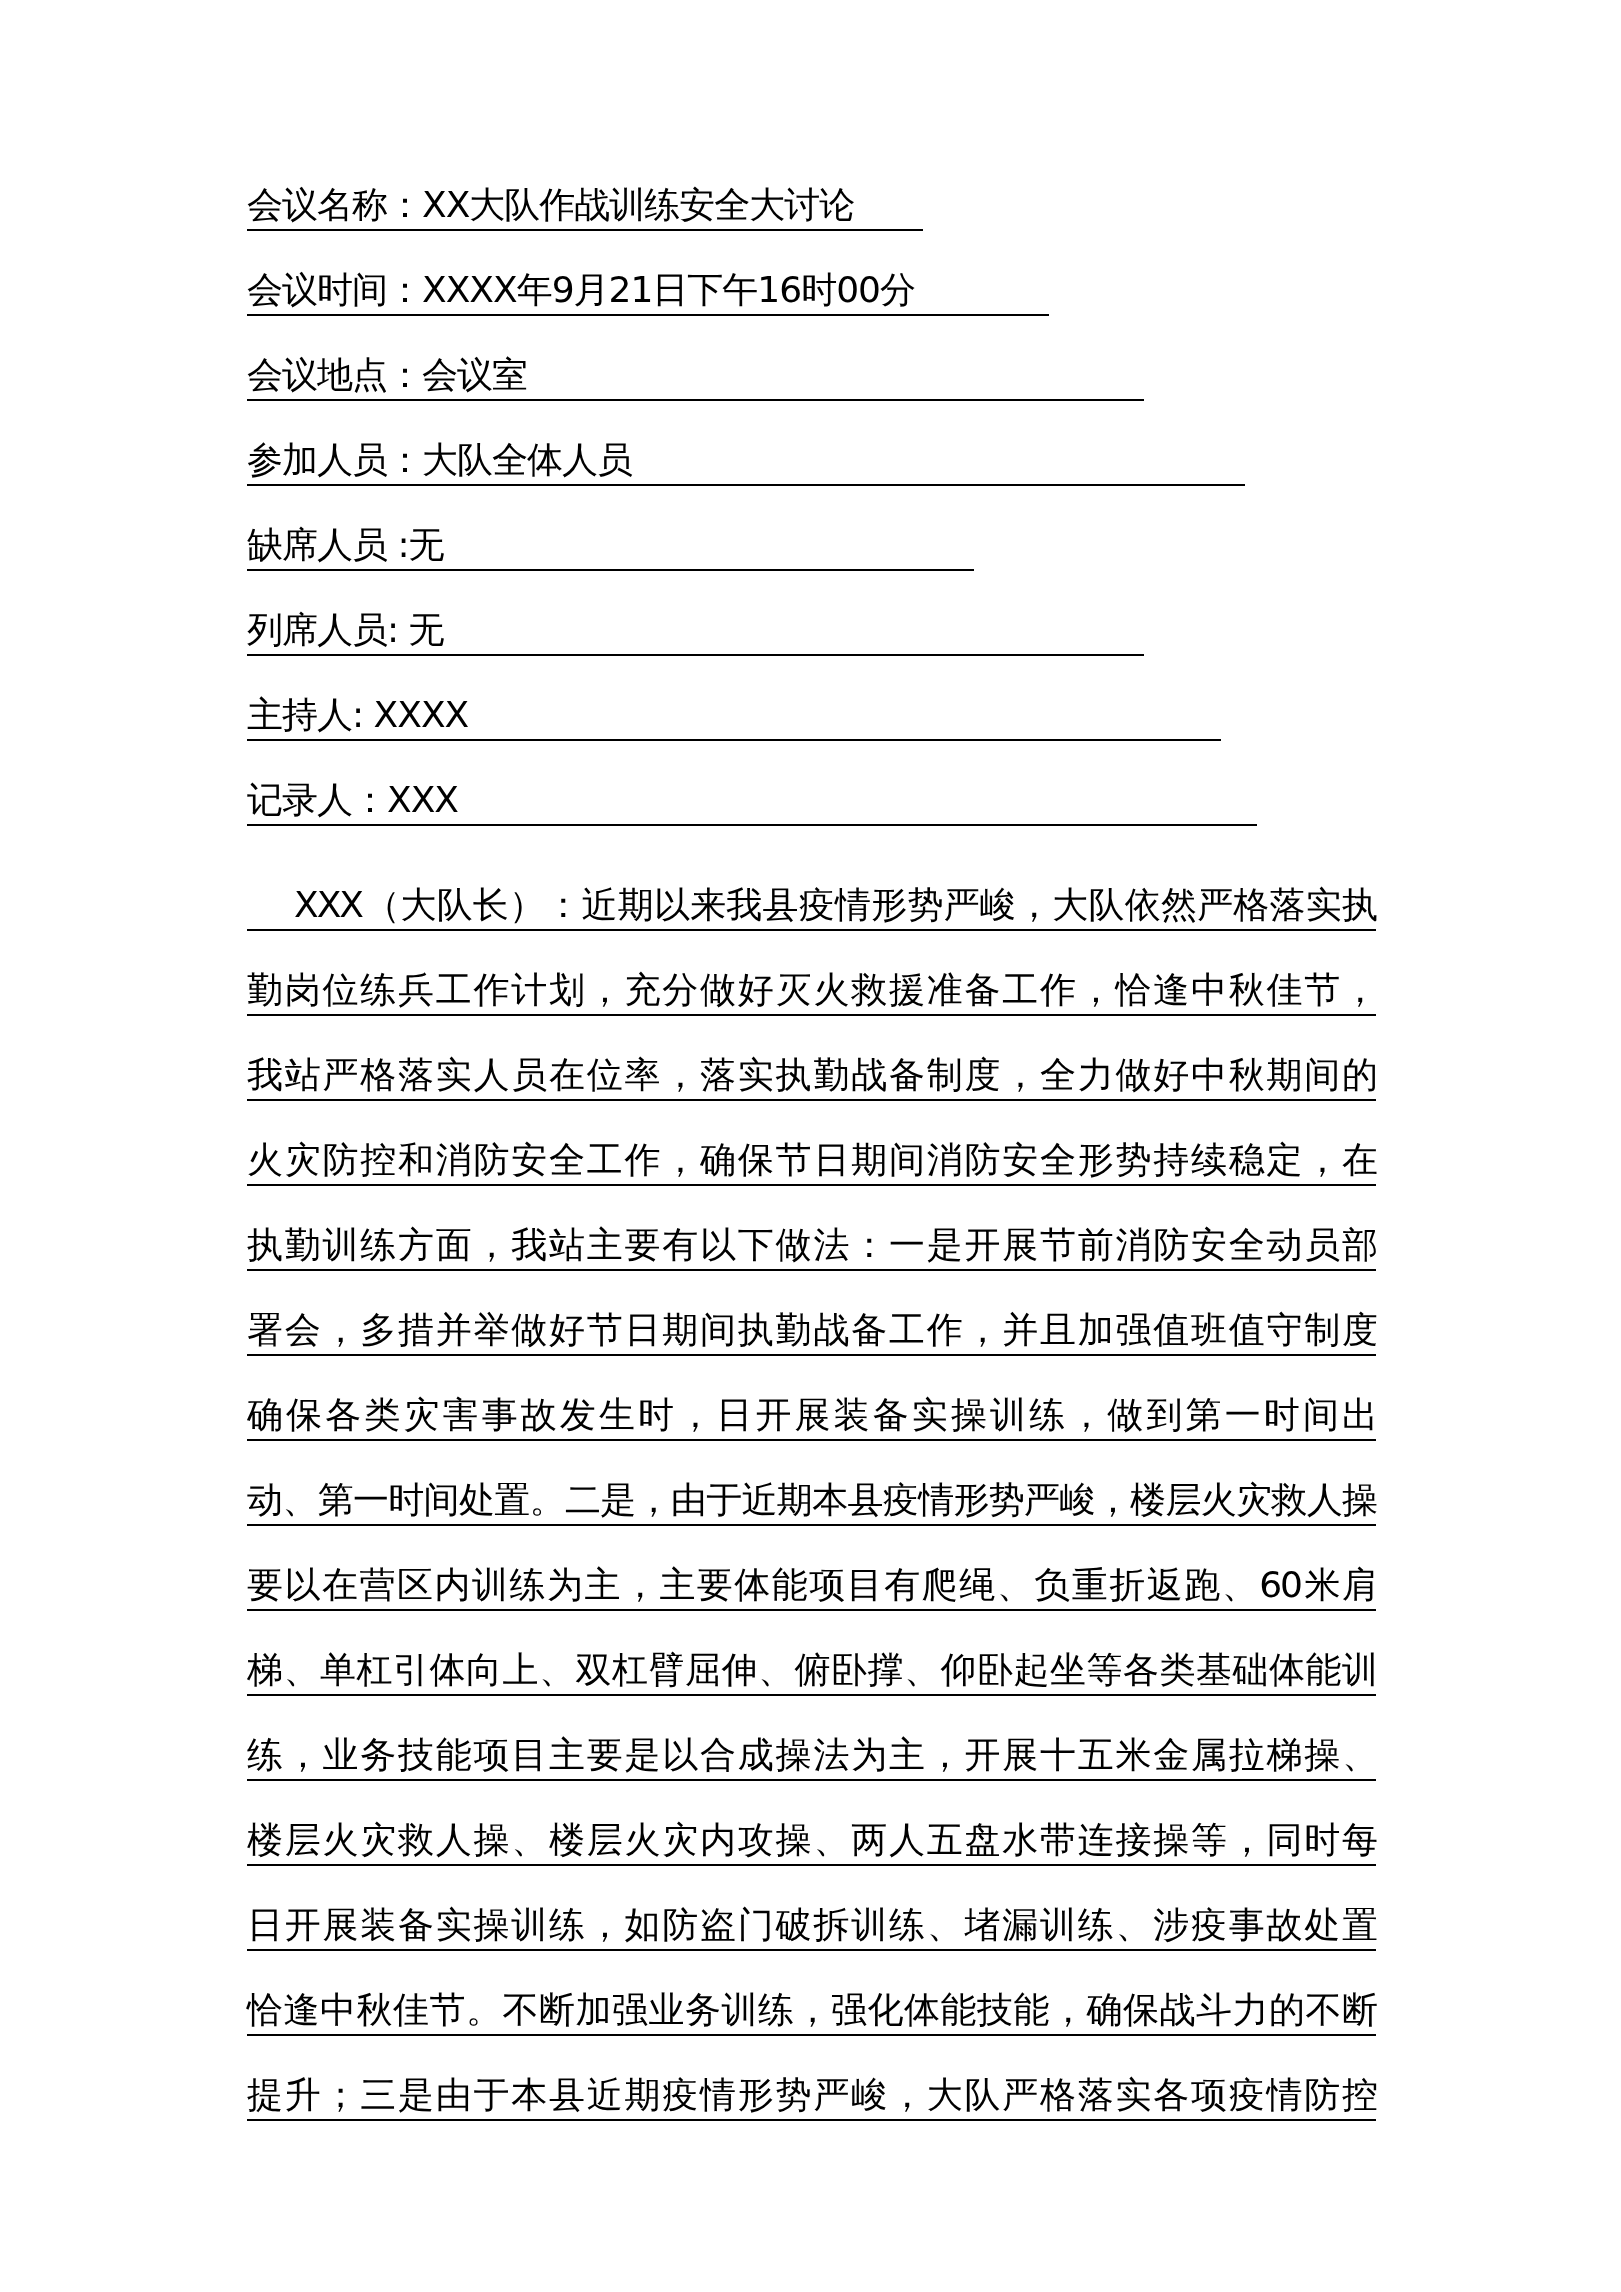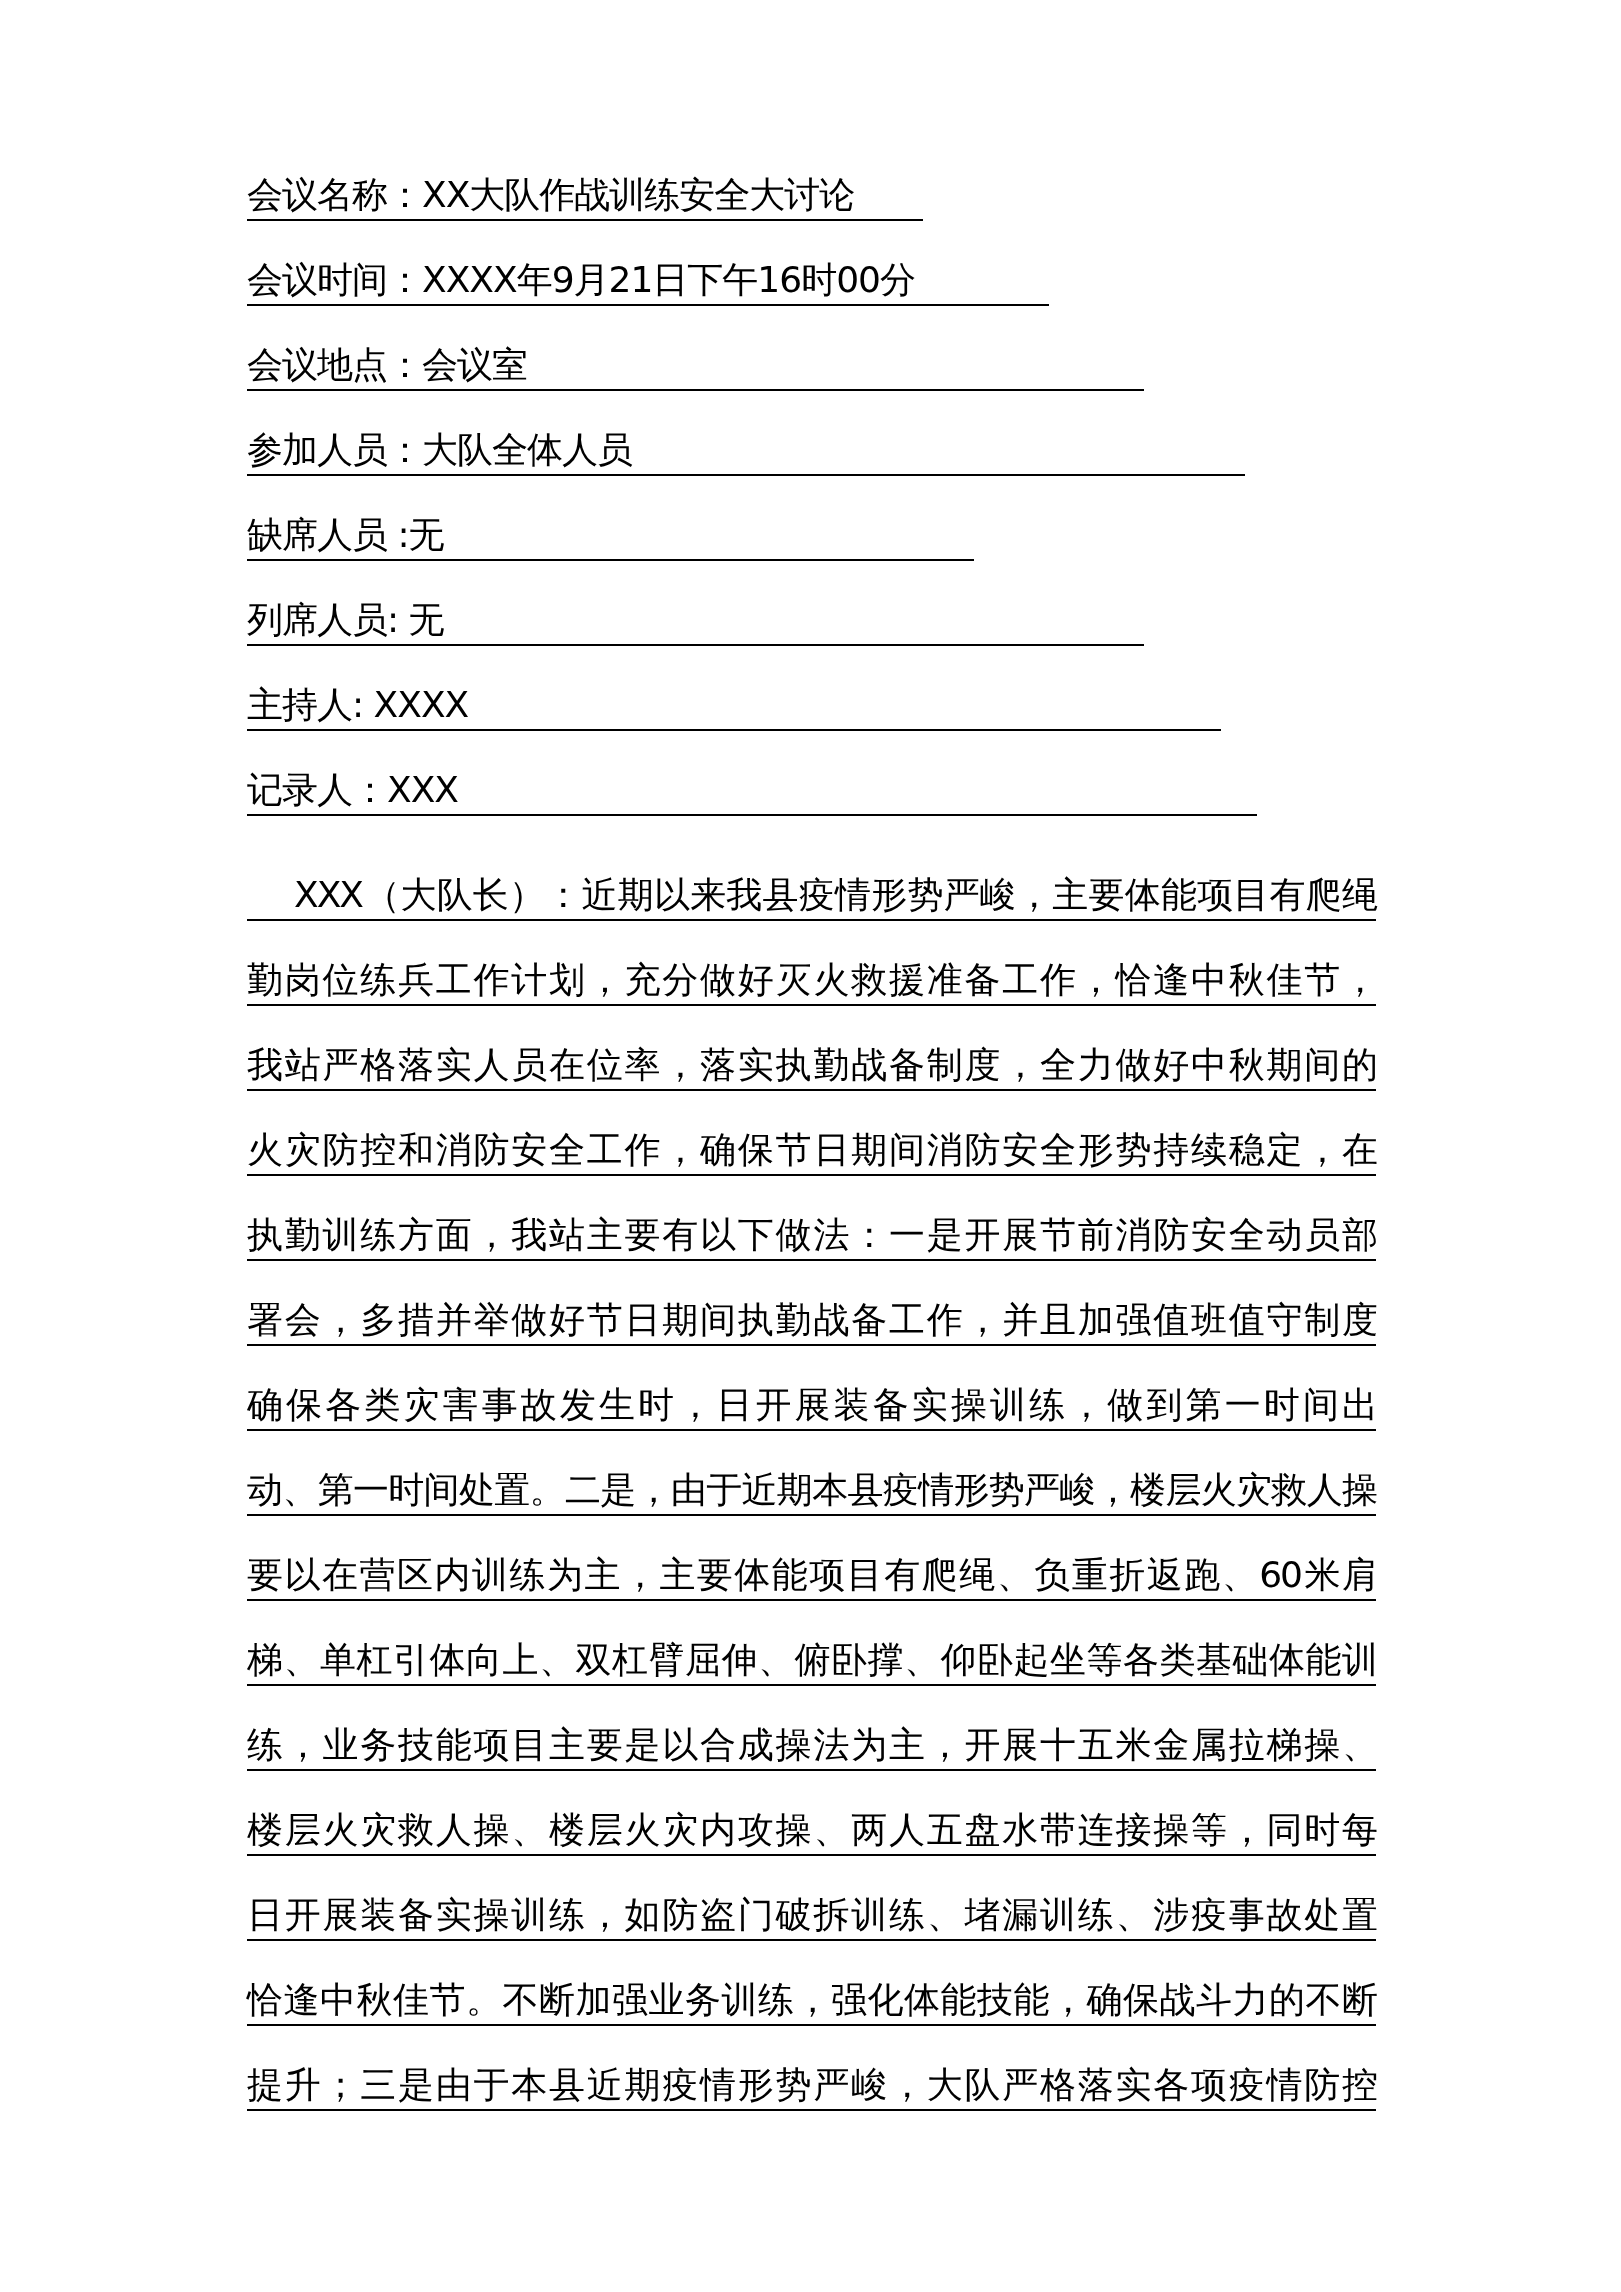--- a/index.html
+++ b/index.html
@@ -11,21 +11,21 @@
       width: 1621px;
       height: 2293px;
       position: relative;
       overflow: hidden;
       font-family: "DejaVu Sans", "Liberation Sans", sans-serif;
       color: #000000;
     }
     .page {
       position: absolute;
       left: 247px;
-      top: 172px;
+      top: 182px;
       width: 1129px;
     }
     .line {
       font-size: 36px;
       line-height: 85px;
       height: 85px;
       white-space: nowrap;
       letter-spacing: -1px;
     }
     .field {
@@ -94,21 +94,21 @@
 
   <div class="line">
     <span class="field" style="width:974px"><span class="field-label">主持人: </span><span class="field-value">XXXX</span></span>
   </div>
 
   <div class="line">
     <span class="field" style="width:1010px"><span class="field-label">记录人：</span><span class="field-value">XXX</span></span>
   </div>
 
   <div>
-    <div class="body-line first"><span class="u">XXX（大队长）：近期以来我县疫情形势严峻，主要体能项目有爬绳</span></div>
+    <div class="body-line first"><span class="u">XXX（大队长）：近期以来我县疫情形势严峻，大队依然严格落实执</span></div>
     <div class="body-line"><span class="u">勤岗位练兵工作计划，充分做好灭火救援准备工作，恰逢中秋佳节，</span></div>
     <div class="body-line"><span class="u">我站严格落实人员在位率，落实执勤战备制度，全力做好中秋期间的</span></div>
     <div class="body-line"><span class="u">火灾防控和消防安全工作，确保节日期间消防安全形势持续稳定，在</span></div>
     <div class="body-line"><span class="u">执勤训练方面，我站主要有以下做法：一是开展节前消防安全动员部</span></div>
     <div class="body-line"><span class="u">署会，多措并举做好节日期间执勤战备工作，并且加强值班值守制度</span></div>
     <div class="body-line"><span class="u">确保各类灾害事故发生时，日开展装备实操训练，做到第一时间出</span></div>
     <div class="body-line"><span class="u">动、第一时间处置。二是，由于近期本县疫情形势严峻，楼层火灾救人操</span></div>
     <div class="body-line"><span class="u">要以在营区内训练为主，主要体能项目有爬绳、负重折返跑、60米肩</span></div>
     <div class="body-line"><span class="u">梯、单杠引体向上、双杠臂屈伸、俯卧撑、仰卧起坐等各类基础体能训</span></div>
     <div class="body-line"><span class="u">练，业务技能项目主要是以合成操法为主，开展十五米金属拉梯操、</span></div>

